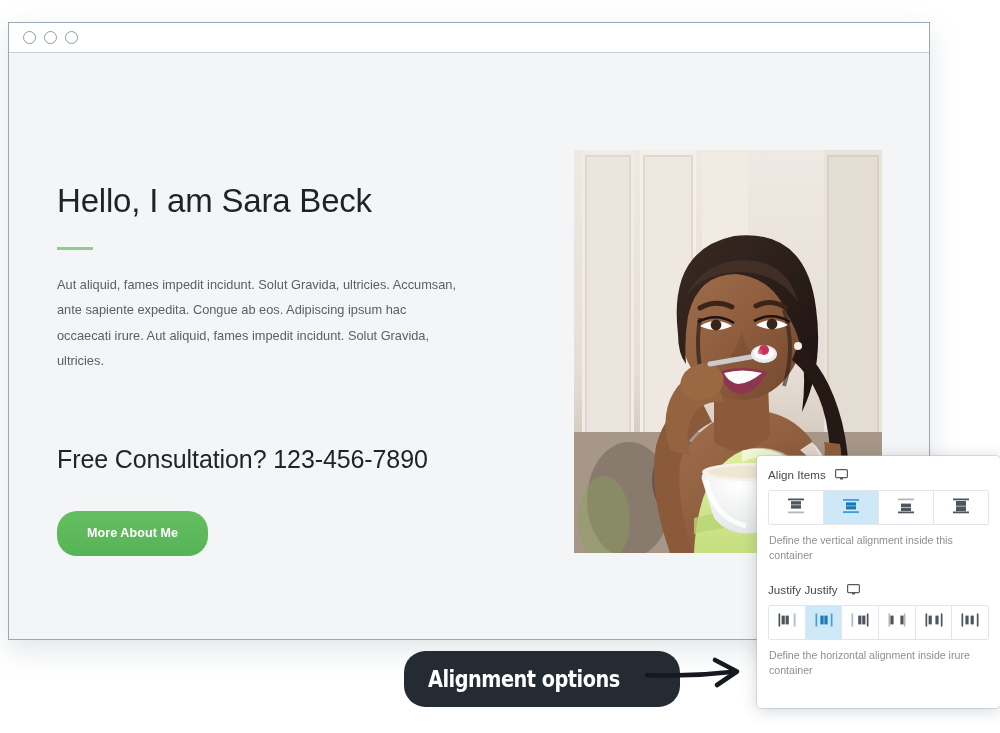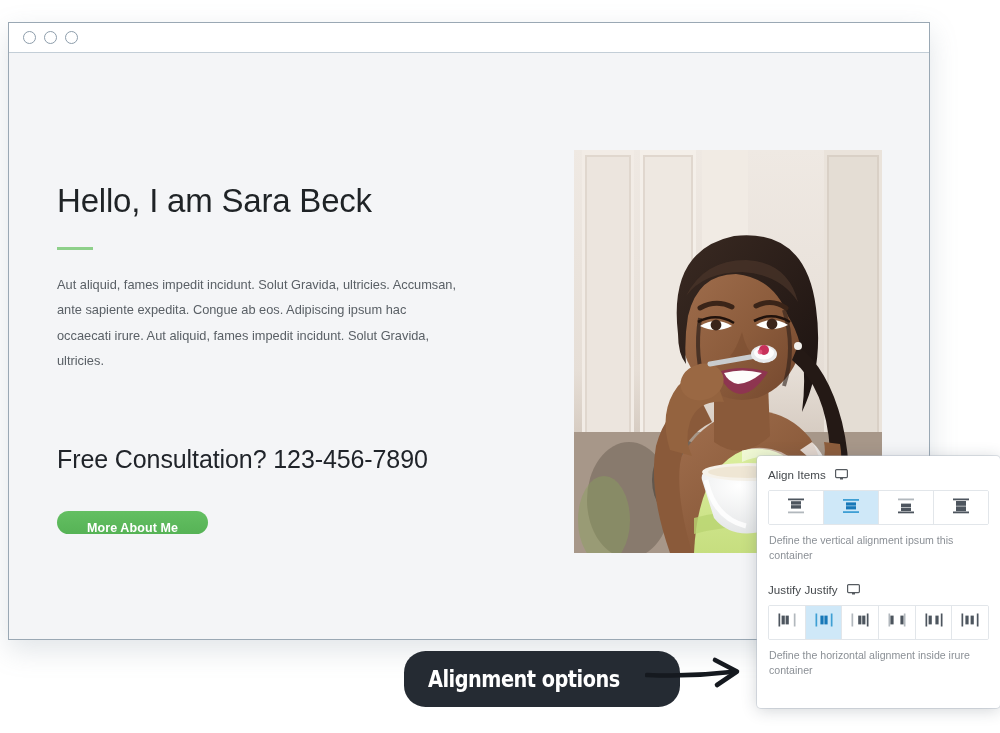--- a/index.html
+++ b/index.html
@@ -92,21 +92,21 @@
   }
   .hero-btn {
     display: inline-block;
     margin-top: 37px;
     background: #5cb85c;
     background: linear-gradient(#64bf62, #56b356);
     color: #ffffff;
     font-size: 12.5px;
     font-weight: 600;
     padding: 0 30px;
-    height: 23px;
+    height: 45px;
     line-height: 35px;
     border: none;
     border-radius: 20px;
     cursor: pointer;
     letter-spacing: 0.1px;
   }
 
   
   .hero-photo {
     position: absolute;
@@ -384,21 +384,21 @@
         <svg width="22" height="20" viewBox="0 0 22 20" xmlns="http://www.w3.org/2000/svg">
           <rect x="3" y="2.5" width="16" height="1.8" fill="#4d555e"></rect>
           <rect x="6" y="5" width="10" height="4.8" fill="#4d555e"></rect>
           <rect x="6" y="10.4" width="10" height="4.8" fill="#4d555e"></rect>
           <rect x="3" y="15.5" width="16" height="1.8" fill="#4d555e"></rect>
         </svg>
       </span>
     </div>
   </div>
 
-  <p class="field-help">Define the vertical alignment ipsum this container</p>
+  <p class="field-help">Define the vertical alignment inside this container</p>
 
   <div class="panel-spacer"></div>
 
   <div class="field-label-row">
     <span class="field-label">Justify Justify</span>
     <span>
       <svg class="monitor-icon" width="13" height="11" viewBox="0 0 13 11" xmlns="http://www.w3.org/2000/svg">
         <rect x="0.6" y="0.6" width="11.8" height="8" rx="1" fill="none" stroke="#565b60" stroke-width="1.2"></rect>
         <rect x="5" y="8.6" width="3" height="1.9" fill="#565b60"></rect>
       </svg>

